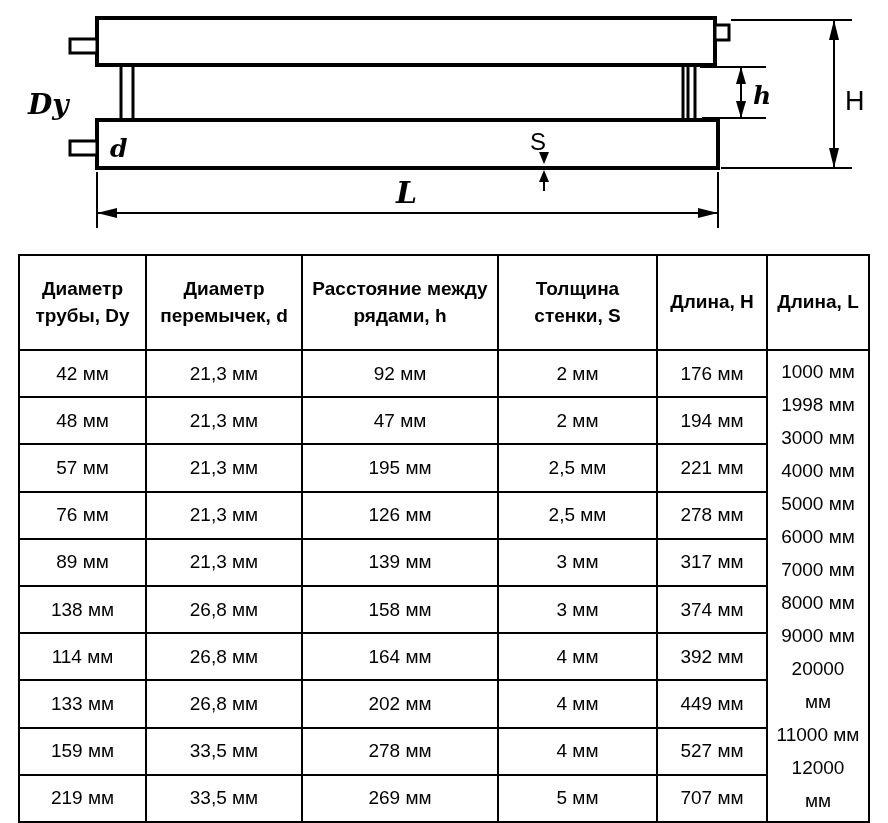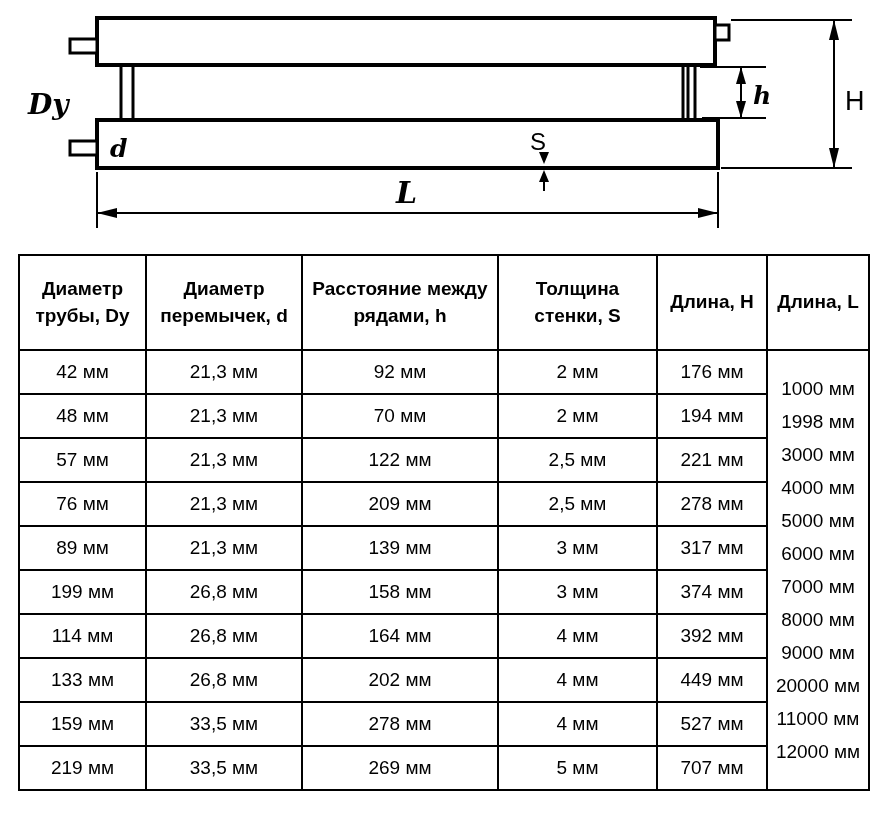--- a/index.html
+++ b/index.html
@@ -40,21 +40,21 @@
   }
   .spec-table th {
     font-weight: bold;
     height: 95px;
     line-height: 1.4;
   }
   .spec-table td { height: 44px; font-weight: 400; }
   .spec-table td.lengths {
     line-height: 33px;
     vertical-align: middle;
-    padding: 4px 0;
+    padding: 4px 8px;
   }
 </style>
 </head>
 <body>
 
 <div class="page">
 
   <div class="diagram-wrap">
     <svg width="888" height="242" viewBox="0 0 888 242">
 
@@ -150,47 +150,47 @@
           <div>8000 мм</div>
           <div>9000 мм</div>
           <div>20000 мм</div>
           <div>11000 мм</div>
           <div>12000 мм</div>
         </td>
       </tr>
       <tr>
         <td>48 мм</td>
         <td>21,3 мм</td>
-        <td>70 мм</td>
+        <td>47 мм</td>
         <td>2 мм</td>
         <td>194 мм</td>
       </tr>
       <tr>
         <td>57 мм</td>
         <td>21,3 мм</td>
-        <td>122 мм</td>
+        <td>195 мм</td>
         <td>2,5 мм</td>
         <td>221 мм</td>
       </tr>
       <tr>
         <td>76 мм</td>
         <td>21,3 мм</td>
-        <td>209 мм</td>
+        <td>126 мм</td>
         <td>2,5 мм</td>
         <td>278 мм</td>
       </tr>
       <tr>
         <td>89 мм</td>
         <td>21,3 мм</td>
         <td>139 мм</td>
         <td>3 мм</td>
         <td>317 мм</td>
       </tr>
       <tr>
-        <td>199 мм</td>
+        <td>138 мм</td>
         <td>26,8 мм</td>
         <td>158 мм</td>
         <td>3 мм</td>
         <td>374 мм</td>
       </tr>
       <tr>
         <td>114 мм</td>
         <td>26,8 мм</td>
         <td>164 мм</td>
         <td>4 мм</td>

